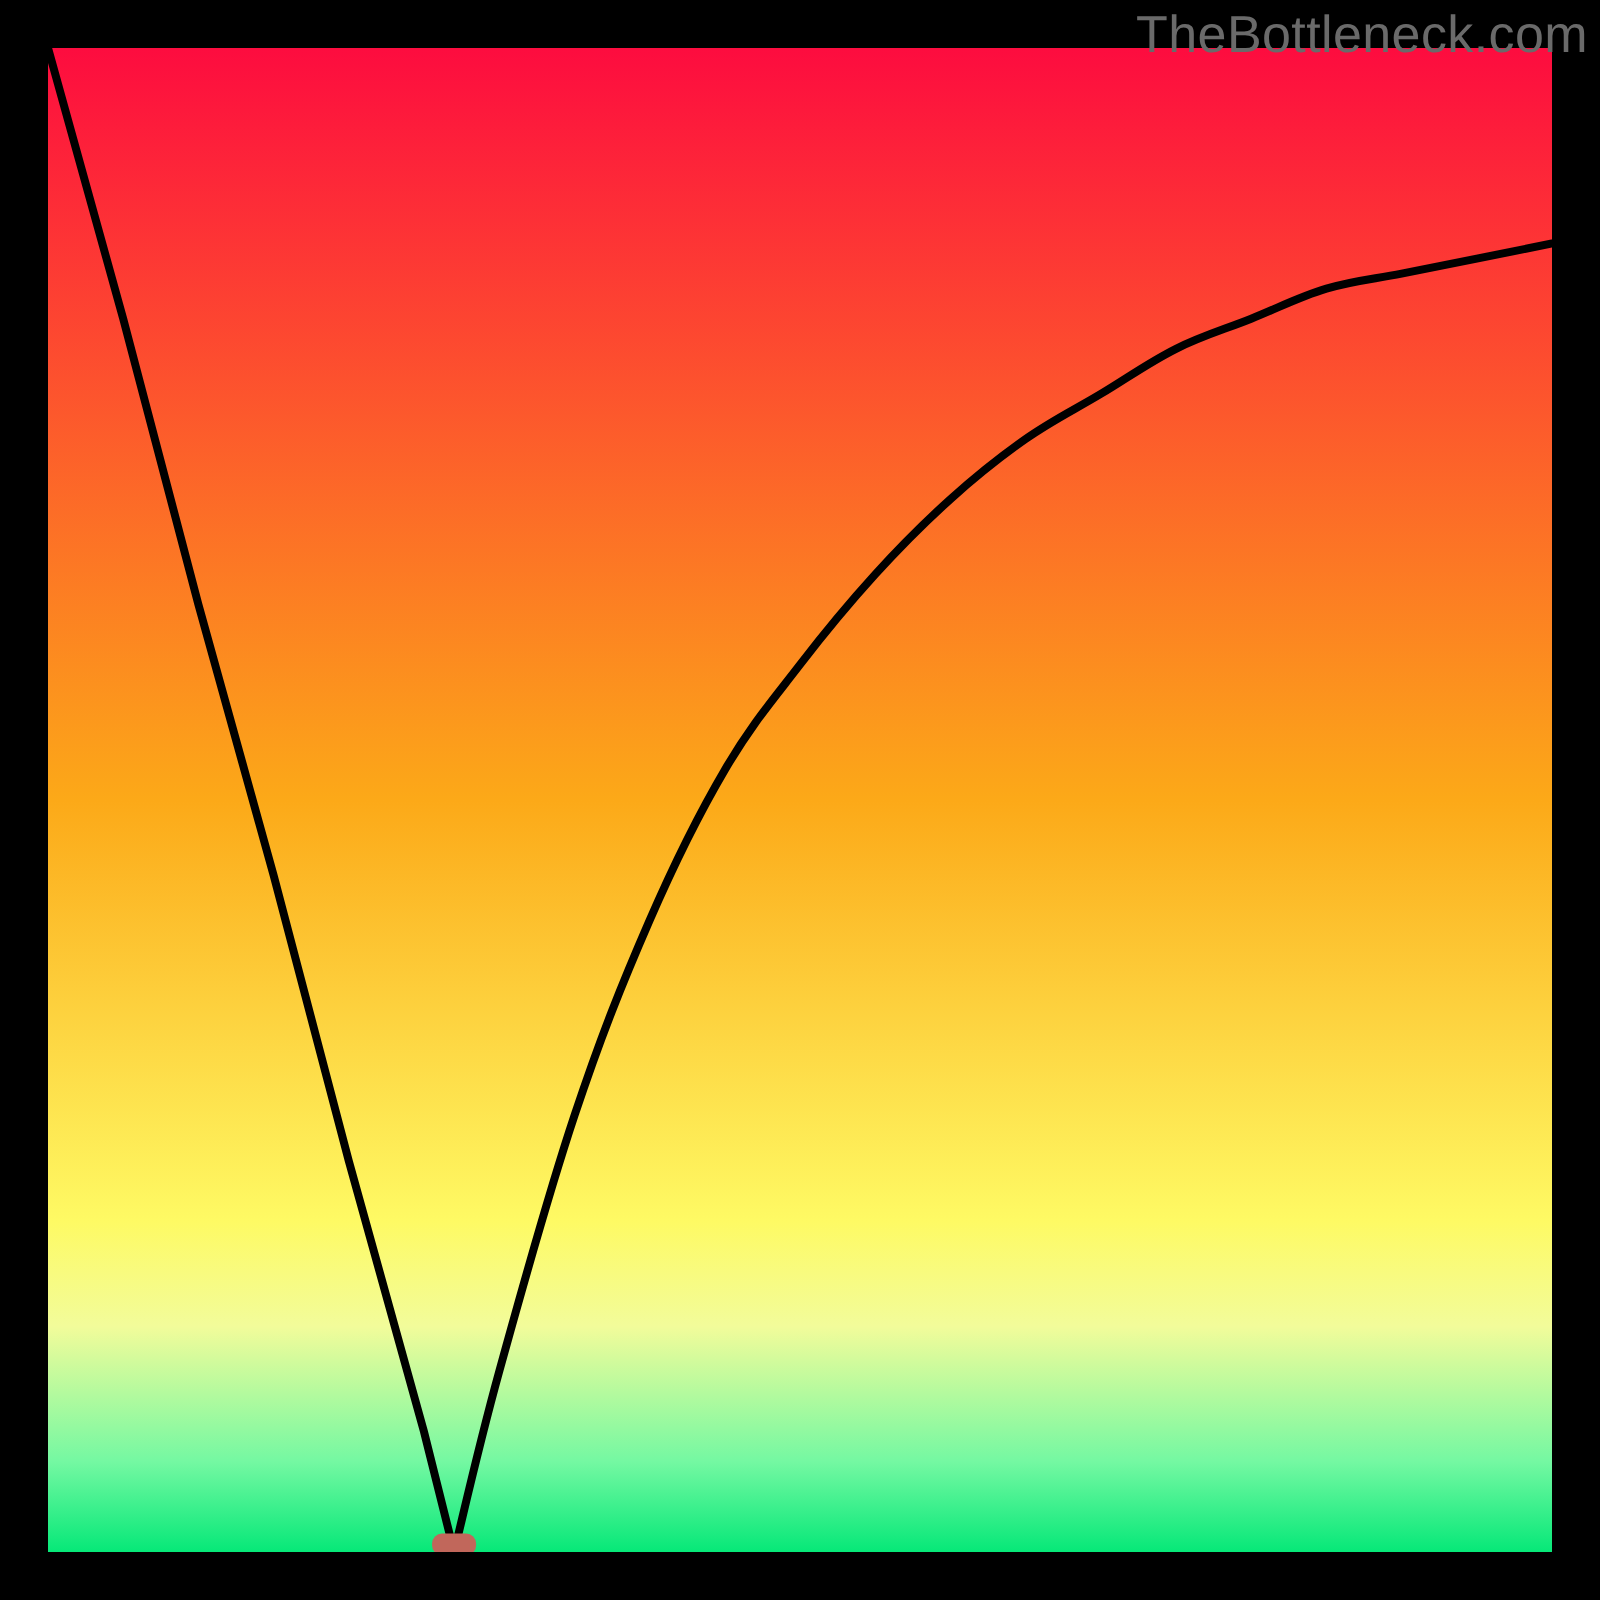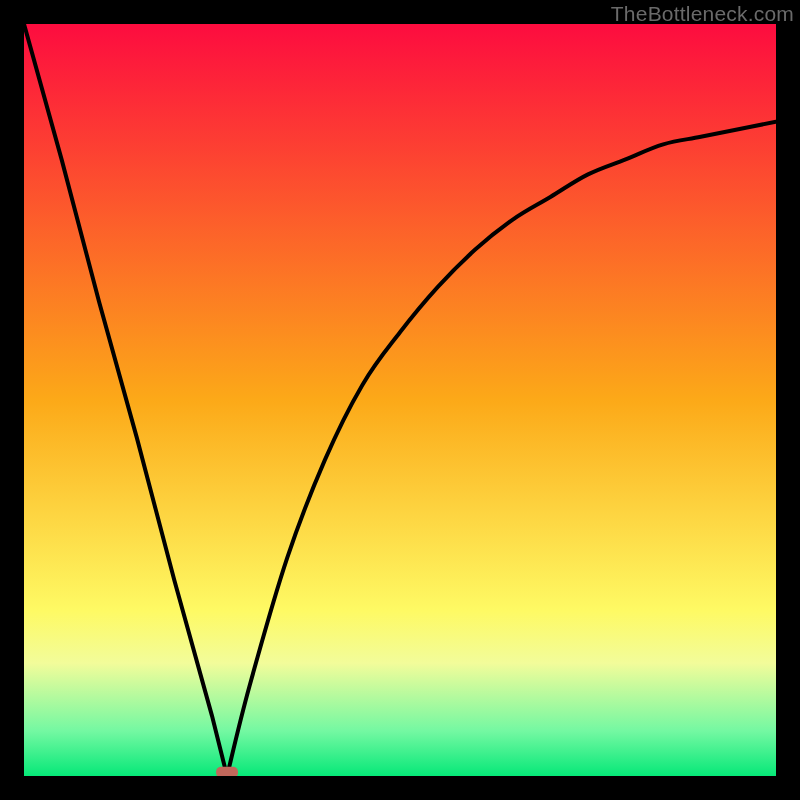--- a/index.html
+++ b/index.html
@@ -24,21 +24,21 @@
     left: 0;
     top: 0;
     width: 752px;
     height: 752px;
   }
   .watermark {
     position: absolute;
     top: 2px;
     right: 6px;
     color: #6a6a6a;
-    font-size: 21px;
+    font-size: 26px;
     letter-spacing: 0.2px;
     font-weight: 400;
   }
   .curve {
     fill: none;
     stroke: #000;
     stroke-width: 4;
     stroke-linecap: round;
   }
   .marker {

